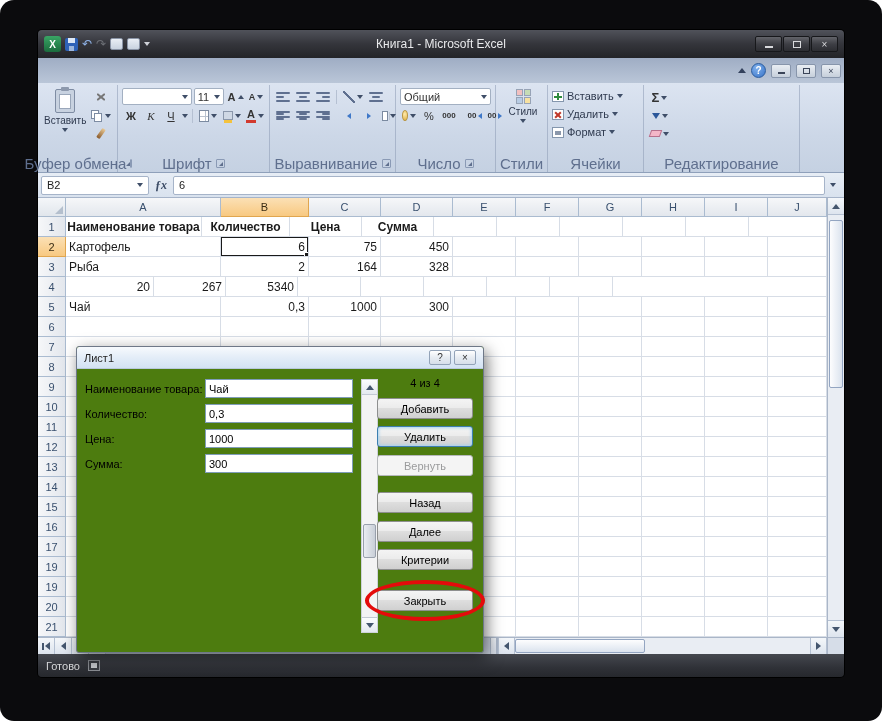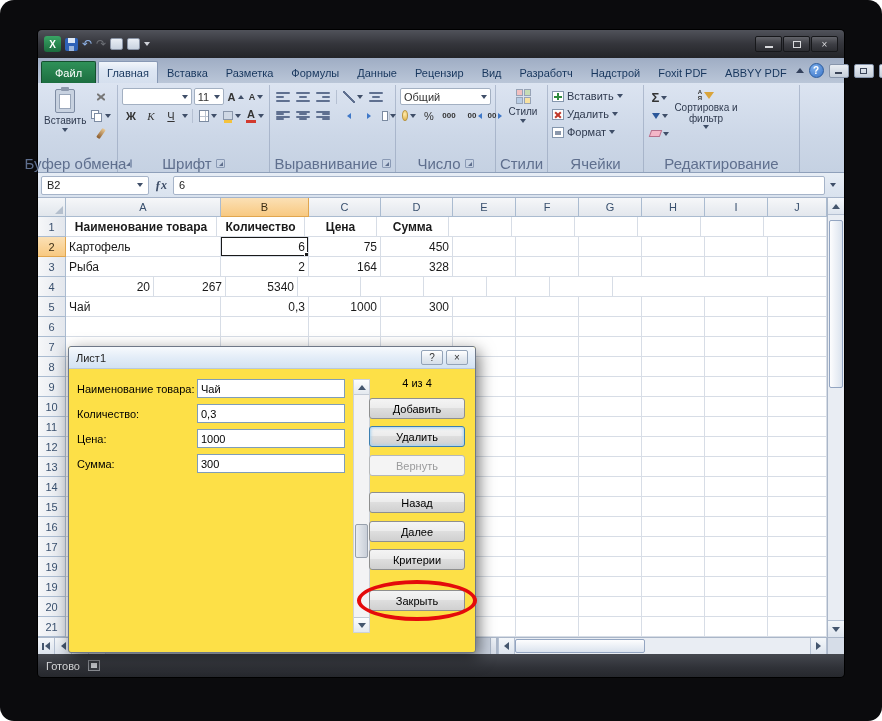--- a/index.html
+++ b/index.html
@@ -169,21 +169,21 @@
 .vwbtn:last-child{border-right:none}
 .vwbtn.active{background:linear-gradient(#9fb3cd,#7b90ac)}
 .vwbtn i{width:9px;height:8px;border:1px solid #d8dadf;display:block}
 .zsym{font-size:13px;color:#cfd2d6;font-weight:bold;line-height:13px}
 .ztrack{width:80px;height:3px;background:#5a5e66;border-radius:2px;position:relative}
 .ztick{position:absolute;left:50%;top:-3px;width:1px;height:9px;background:#7d828c}
 .zthumb{position:absolute;left:36px;top:-5px;width:8px;height:13px;background:linear-gradient(#eef0f3,#c3c7cf);border:1px solid #3e4147;border-radius:2px}
 .grip{width:13px;height:13px;background:radial-gradient(circle at 3px 11px,#82868e 1.2px,transparent 1.6px),radial-gradient(circle at 7px 7px,#82868e 1.2px,transparent 1.6px),radial-gradient(circle at 11px 3px,#82868e 1.2px,transparent 1.6px)}
 
 
-.dialog{position:absolute;left:68px;top:346px;width:408px;height:307px;background:#fde047;border:1px solid #6e7888;border-radius:3px;box-shadow:3px 5px 16px rgba(0,0,0,.55);z-index:50;font-size:11px}
+.dialog{position:absolute;left:76px;top:346px;width:408px;height:307px;background:#4d7c0f;border:1px solid #6e7888;border-radius:3px;box-shadow:3px 5px 16px rgba(0,0,0,.55);z-index:50;font-size:11px}
 .dlg-title{height:22px;background:linear-gradient(#f7fafd,#e5eef8 45%,#d3e2f3);border-bottom:1px solid #b9c9dc;border-radius:2px 2px 0 0;display:flex;align-items:center;padding:0 7px;color:#1f1f1f}
 .dlg-tbtns{margin-left:auto;display:flex;gap:3px}
 .dlg-tbtn{width:22px;height:15px;background:linear-gradient(#ffffff,#e7ecf2 50%,#d7dfe9);border:1px solid #93a3b8;border-radius:2px;font-size:10px;display:flex;align-items:center;justify-content:center;color:#333}
 .dlg-body{position:relative;height:calc(100% - 22px);padding:10px 8px}
 .fld{display:flex;align-items:center;margin-bottom:6px}
 .fld label{width:120px;color:#000}
 .fld input{width:148px;height:19px;border:1px solid #7f9db9;font-size:11px;padding:1px 3px;font-family:"Liberation Sans",sans-serif;background:#fff;color:#000}
 .dlg-scroll{position:absolute;left:284px;top:10px;width:17px;height:254px;background:#f3f3f4;border:1px solid #cdd2d9;display:flex;flex-direction:column}
 .ds-btn{height:15px;display:flex;align-items:center;justify-content:center;background:linear-gradient(#fcfdfe,#e4e9ef);border-bottom:1px solid #c3cad4}
 .ds-btn.bot{border-top:1px solid #c3cad4;border-bottom:none;margin-top:auto}
@@ -209,46 +209,33 @@
         <div class="saveico">
             <div class="st"></div>
             <div class="sb"></div>
           </div>
         <span class="qglyph">↶</span>
         <span class="qglyph dis">↷</span>
         <div class="qico"></div>
         <div class="qico"></div>
         <div class="tri white"></div>
       </div>
+      <div class="title-text">Книга1  -  Microsoft Excel</div>
       <div class="win-controls">
         <div class="wbtn">
             <div class="minbar"></div>
           </div>
         <div class="wbtn">
             <div class="maxbox"></div>
           </div>
         <div class="wbtn">×</div>
       </div>
     </div>
 
     <div class="tabstrip">
-      <div id="tabs" style="display:flex;align-items:flex-end">
-          <div class="tab tab-file">Файл</div>
-          <div class="tab tab-active">Главная</div>
-          <div class="tab">Вставка</div>
-          <div class="tab">Разметка</div>
-          <div class="tab">Формулы</div>
-          <div class="tab">Данные</div>
-          <div class="tab">Рецензир</div>
-          <div class="tab">Вид</div>
-          <div class="tab">Разработч</div>
-          <div class="tab">Надстрой</div>
-          <div class="tab">Foxit PDF</div>
-          <div class="tab">ABBYY PDF</div>
-        </div>
       <div class="tab-right">
         <div class="chev-up"></div>
         <div class="helpbtn">?</div>
         <div class="swbtn">
             <div class="minbar"></div>
           </div>
         <div class="swbtn">
             <div class="maxbox"></div>
           </div>
         <div class="swbtn">×</div>
@@ -515,31 +502,20 @@
                 <div class="tri"></div>
               </div>
             <div class="mini">
                 <div class="filldown"></div>
                 <div class="tri"></div>
               </div>
             <div class="mini">
                 <div class="eraser"></div>
                 <div class="tri"></div>
               </div>
-          </div>
-          <div class="editbig">
-            <div class="sortico">
-              <div class="sortlet">
-                  <span>А</span>
-                  <span>Я</span>
-                </div>
-              <div class="funnel"></div>
-            </div>
-            <span>Сортировка и фильтр</span>
-            <div class="tri"></div>
           </div>
         </div>
         <div class="rg-label">
             <span>Редактирование</span>
           </div>
       </div>
     </div>
 
     <div class="formulabar">
       <div class="namebox">
@@ -566,21 +542,21 @@
             <div class="colhdr" style="width: 63px;">E</div>
             <div class="colhdr" style="width: 63px;">F</div>
             <div class="colhdr" style="width: 63px;">G</div>
             <div class="colhdr" style="width: 63px;">H</div>
             <div class="colhdr" style="width: 63px;">I</div>
             <div class="colhdr" style="flex: 1 1 0%; min-width: 0px;">J</div>
           </div>
         <div class="gridrows" id="gridrows">
             <div class="grow">
               <div class="rowhdr">1</div>
-              <div class="cell c-hdr" style="width: 151px;">Наименование товара</div>
+              <div class="cell c-hdr" style="width: 136px;">Наименование товара</div>
               <div class="cell c-hdr" style="width: 88px;">Количество</div>
               <div class="cell c-hdr" style="width: 72px;">Цена</div>
               <div class="cell c-hdr" style="width: 72px;">Сумма</div>
               <div class="cell" style="width: 63px;"></div>
               <div class="cell" style="width: 63px;"></div>
               <div class="cell" style="width: 63px;"></div>
               <div class="cell" style="width: 63px;"></div>
               <div class="cell" style="width: 63px;"></div>
               <div class="cell" style="flex: 1 1 0%; min-width: 0px;"></div>
             </div>

